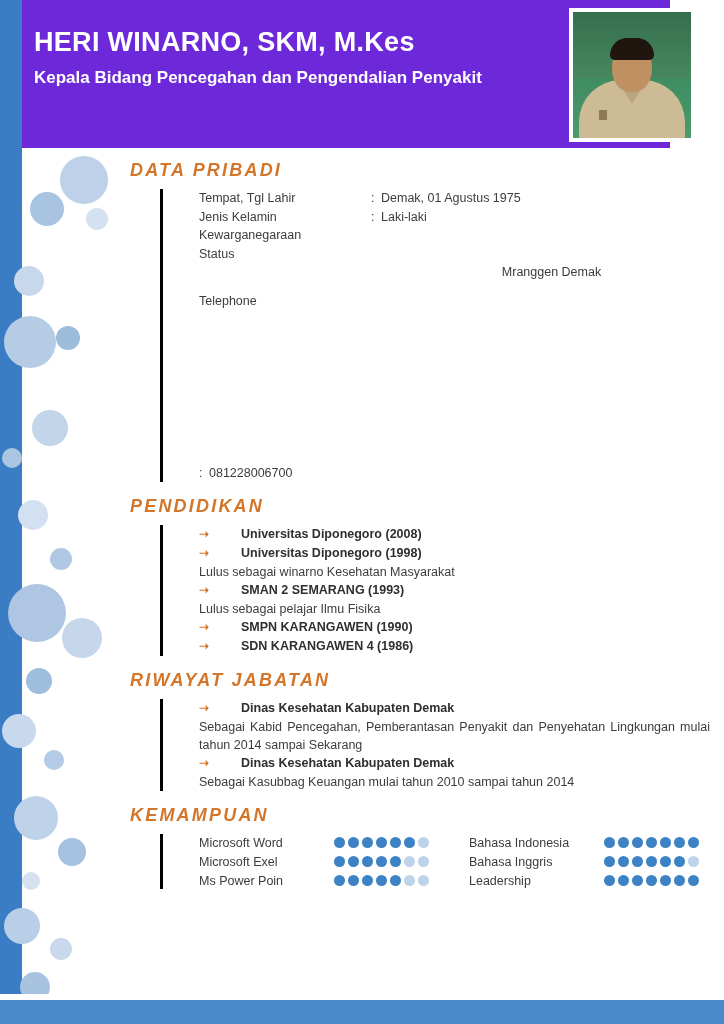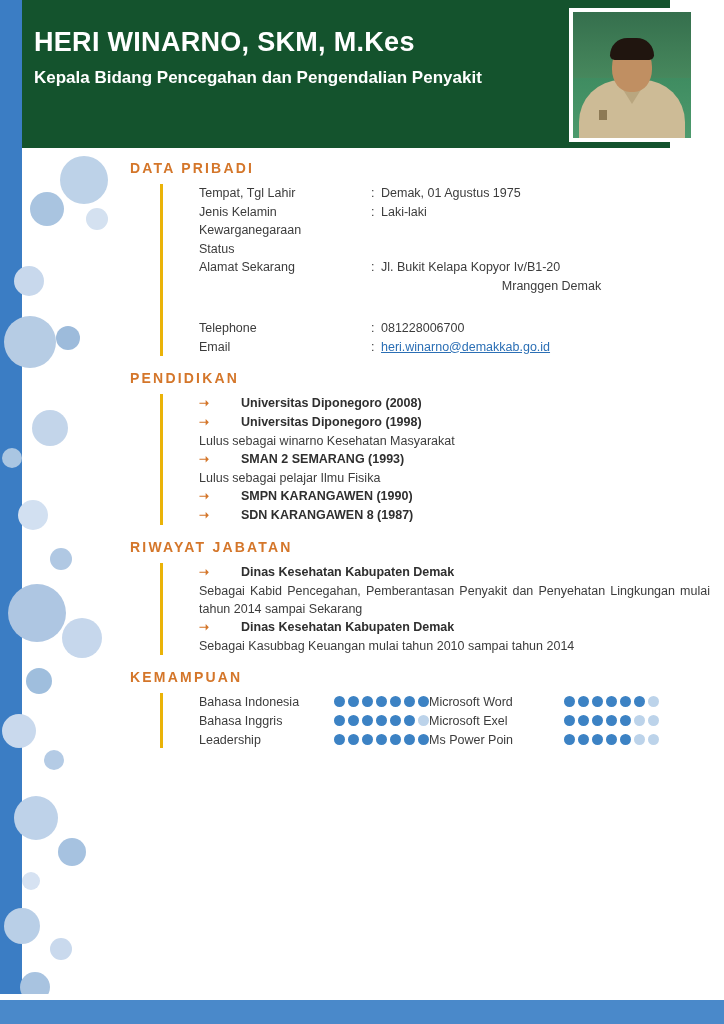--- a/index.html
+++ b/index.html
@@ -30,21 +30,21 @@
     height: 1024px;
     background: #3b7dc4;
   }
   
   .header {
     position: absolute;
     left: 22px;
     top: 0;
     width: 648px;
     height: 148px;
-    background: #14532d;
+    background: #6d28d9;
   }
   .header-title {
     position: absolute;
     left: 12px;
     top: 26px;
     width: 520px;
     color: #ffffff;
     font-size: 27px;
     font-weight: bold;
     letter-spacing: 0.3px;
@@ -167,29 +167,30 @@
     left: 130px;
     top: 160px;
     width: 580px;
   }
   .section {
     position: relative;
     margin-bottom: 10px;
   }
   .section-title {
     color: #d4762a;
-    font-size: 14px;
+    font-size: 18px;
     font-weight: bold;
     letter-spacing: 2.2px;
     margin: 0 0 8px 0;
+    font-style: italic;
   }
   .section-body {
     position: relative;
     padding-left: 36px;
-    border-left: 3px solid #eab308;
+    border-left: 3px solid #000000;
     margin-left: 30px;
   }
   
   .kv {
     display: flex;
     font-size: 12.5px;
     color: #3c3c3c;
     line-height: 18.5px;
   }
   .kv .k {
@@ -197,21 +198,22 @@
     flex: 0 0 172px;
   }
   .kv .v {
     flex: 1;
   }
   .kv .v .colon {
     display: inline-block;
     width: 10px;
   }
   .kv.spaced {
-    margin-top: 24px;
+    margin-top: 10px;
+    flex-direction: column;
   }
   .kv .v a {
     color: #2b6fb5;
     text-decoration: underline;
   }
   .cont-line {
     font-size: 12.5px;
     color: #3c3c3c;
     line-height: 18.5px;
     padding-left: 172px;
@@ -336,34 +338,26 @@
         <div class="kv">
           <div class="k">Jenis Kelamin</div>
           <div class="v"><span class="colon">:</span><span>Laki-laki</span></div>
         </div>
         <div class="kv">
           <div class="k">Kewarganegaraan</div>
         </div>
         <div class="kv">
           <div class="k">Status</div>
         </div>
-        <div class="kv">
-          <div class="k">Alamat Sekarang</div>
-          <div class="v"><span class="colon">:</span><span>Jl. Bukit Kelapa Kopyor Iv/B1-20</span></div>
-        </div>
         <div class="cont-line"><span class="inner">Mranggen Demak</span></div>
 
         <div class="kv spaced">
           <div class="k">Telephone</div>
           <div class="v"><span class="colon">:</span><span>081228006700</span></div>
         </div>
-        <div class="kv">
-          <div class="k">Email</div>
-          <div class="v"><span class="colon">:</span><a href="#">heri.winarno@demakkab.go.id</a></div>
-        </div>
       </div>
     </div>
 
     <div class="section" style="margin-bottom:14px;">
       <div class="section-title">PENDIDIKAN</div>
       <div class="section-body">
         <div class="entry-head">
           <span class="arrow">➝</span>
           <span>Universitas Diponegoro (2008)</span>
         </div>
@@ -376,21 +370,21 @@
           <span class="arrow">➝</span>
           <span>SMAN 2 SEMARANG (1993)</span>
         </div>
         <div class="entry-desc">Lulus sebagai pelajar Ilmu Fisika</div>
         <div class="entry-head">
           <span class="arrow">➝</span>
           <span>SMPN KARANGAWEN (1990)</span>
         </div>
         <div class="entry-head">
           <span class="arrow">➝</span>
-          <span>SDN KARANGAWEN 8 (1987)</span>
+          <span>SDN KARANGAWEN 4 (1986)</span>
         </div>
       </div>
     </div>
 
     <div class="section" style="margin-bottom:14px;">
       <div class="section-title">RIWAYAT JABATAN</div>
       <div class="section-body">
         <div class="entry-head">
           <span class="arrow">➝</span>
           <span>Dinas Kesehatan Kabupaten Demak</span>
@@ -401,20 +395,58 @@
           <span>Dinas Kesehatan Kabupaten Demak</span>
         </div>
         <div class="entry-desc">Sebagai Kasubbag Keuangan mulai tahun 2010 sampai tahun 2014</div>
       </div>
     </div>
 
     <div class="section">
       <div class="section-title">KEMAMPUAN</div>
       <div class="section-body">
         <div class="skills">
+          <div class="skill-col left">
+            <div class="skill-row">
+              <span class="skill-name">Microsoft Word</span>
+              <span class="dots">
+                  <span class="dot on"></span>
+                  <span class="dot on"></span>
+                  <span class="dot on"></span>
+                  <span class="dot on"></span>
+                  <span class="dot on"></span>
+                  <span class="dot on"></span>
+                  <span class="dot"></span>
+                </span>
+            </div>
+            <div class="skill-row">
+              <span class="skill-name">Microsoft Exel</span>
+              <span class="dots">
+                  <span class="dot on"></span>
+                  <span class="dot on"></span>
+                  <span class="dot on"></span>
+                  <span class="dot on"></span>
+                  <span class="dot on"></span>
+                  <span class="dot"></span>
+                  <span class="dot"></span>
+                </span>
+            </div>
+            <div class="skill-row">
+              <span class="skill-name">Ms Power Poin</span>
+              <span class="dots">
+                  <span class="dot on"></span>
+                  <span class="dot on"></span>
+                  <span class="dot on"></span>
+                  <span class="dot on"></span>
+                  <span class="dot on"></span>
+                  <span class="dot"></span>
+                  <span class="dot"></span>
+                </span>
+            </div>
+          </div>
           <div class="skill-col right">
             <div class="skill-row">
               <span class="skill-name">Bahasa Indonesia</span>
               <span class="dots">
                   <span class="dot on"></span>
                   <span class="dot on"></span>
                   <span class="dot on"></span>
                   <span class="dot on"></span>
                   <span class="dot on"></span>
                   <span class="dot on"></span>
@@ -436,58 +468,20 @@
             <div class="skill-row">
               <span class="skill-name">Leadership</span>
               <span class="dots">
                   <span class="dot on"></span>
                   <span class="dot on"></span>
                   <span class="dot on"></span>
                   <span class="dot on"></span>
                   <span class="dot on"></span>
                   <span class="dot on"></span>
                   <span class="dot on"></span>
-                </span>
-            </div>
-          </div>
-          <div class="skill-col left">
-            <div class="skill-row">
-              <span class="skill-name">Microsoft Word</span>
-              <span class="dots">
-                  <span class="dot on"></span>
-                  <span class="dot on"></span>
-                  <span class="dot on"></span>
-                  <span class="dot on"></span>
-                  <span class="dot on"></span>
-                  <span class="dot on"></span>
-                  <span class="dot"></span>
-                </span>
-            </div>
-            <div class="skill-row">
-              <span class="skill-name">Microsoft Exel</span>
-              <span class="dots">
-                  <span class="dot on"></span>
-                  <span class="dot on"></span>
-                  <span class="dot on"></span>
-                  <span class="dot on"></span>
-                  <span class="dot on"></span>
-                  <span class="dot"></span>
-                  <span class="dot"></span>
-                </span>
-            </div>
-            <div class="skill-row">
-              <span class="skill-name">Ms Power Poin</span>
-              <span class="dots">
-                  <span class="dot on"></span>
-                  <span class="dot on"></span>
-                  <span class="dot on"></span>
-                  <span class="dot on"></span>
-                  <span class="dot on"></span>
-                  <span class="dot"></span>
-                  <span class="dot"></span>
                 </span>
             </div>
           </div>
         </div>
       </div>
     </div>
 
   </div>
 
   <div class="bottom-gap"></div>

